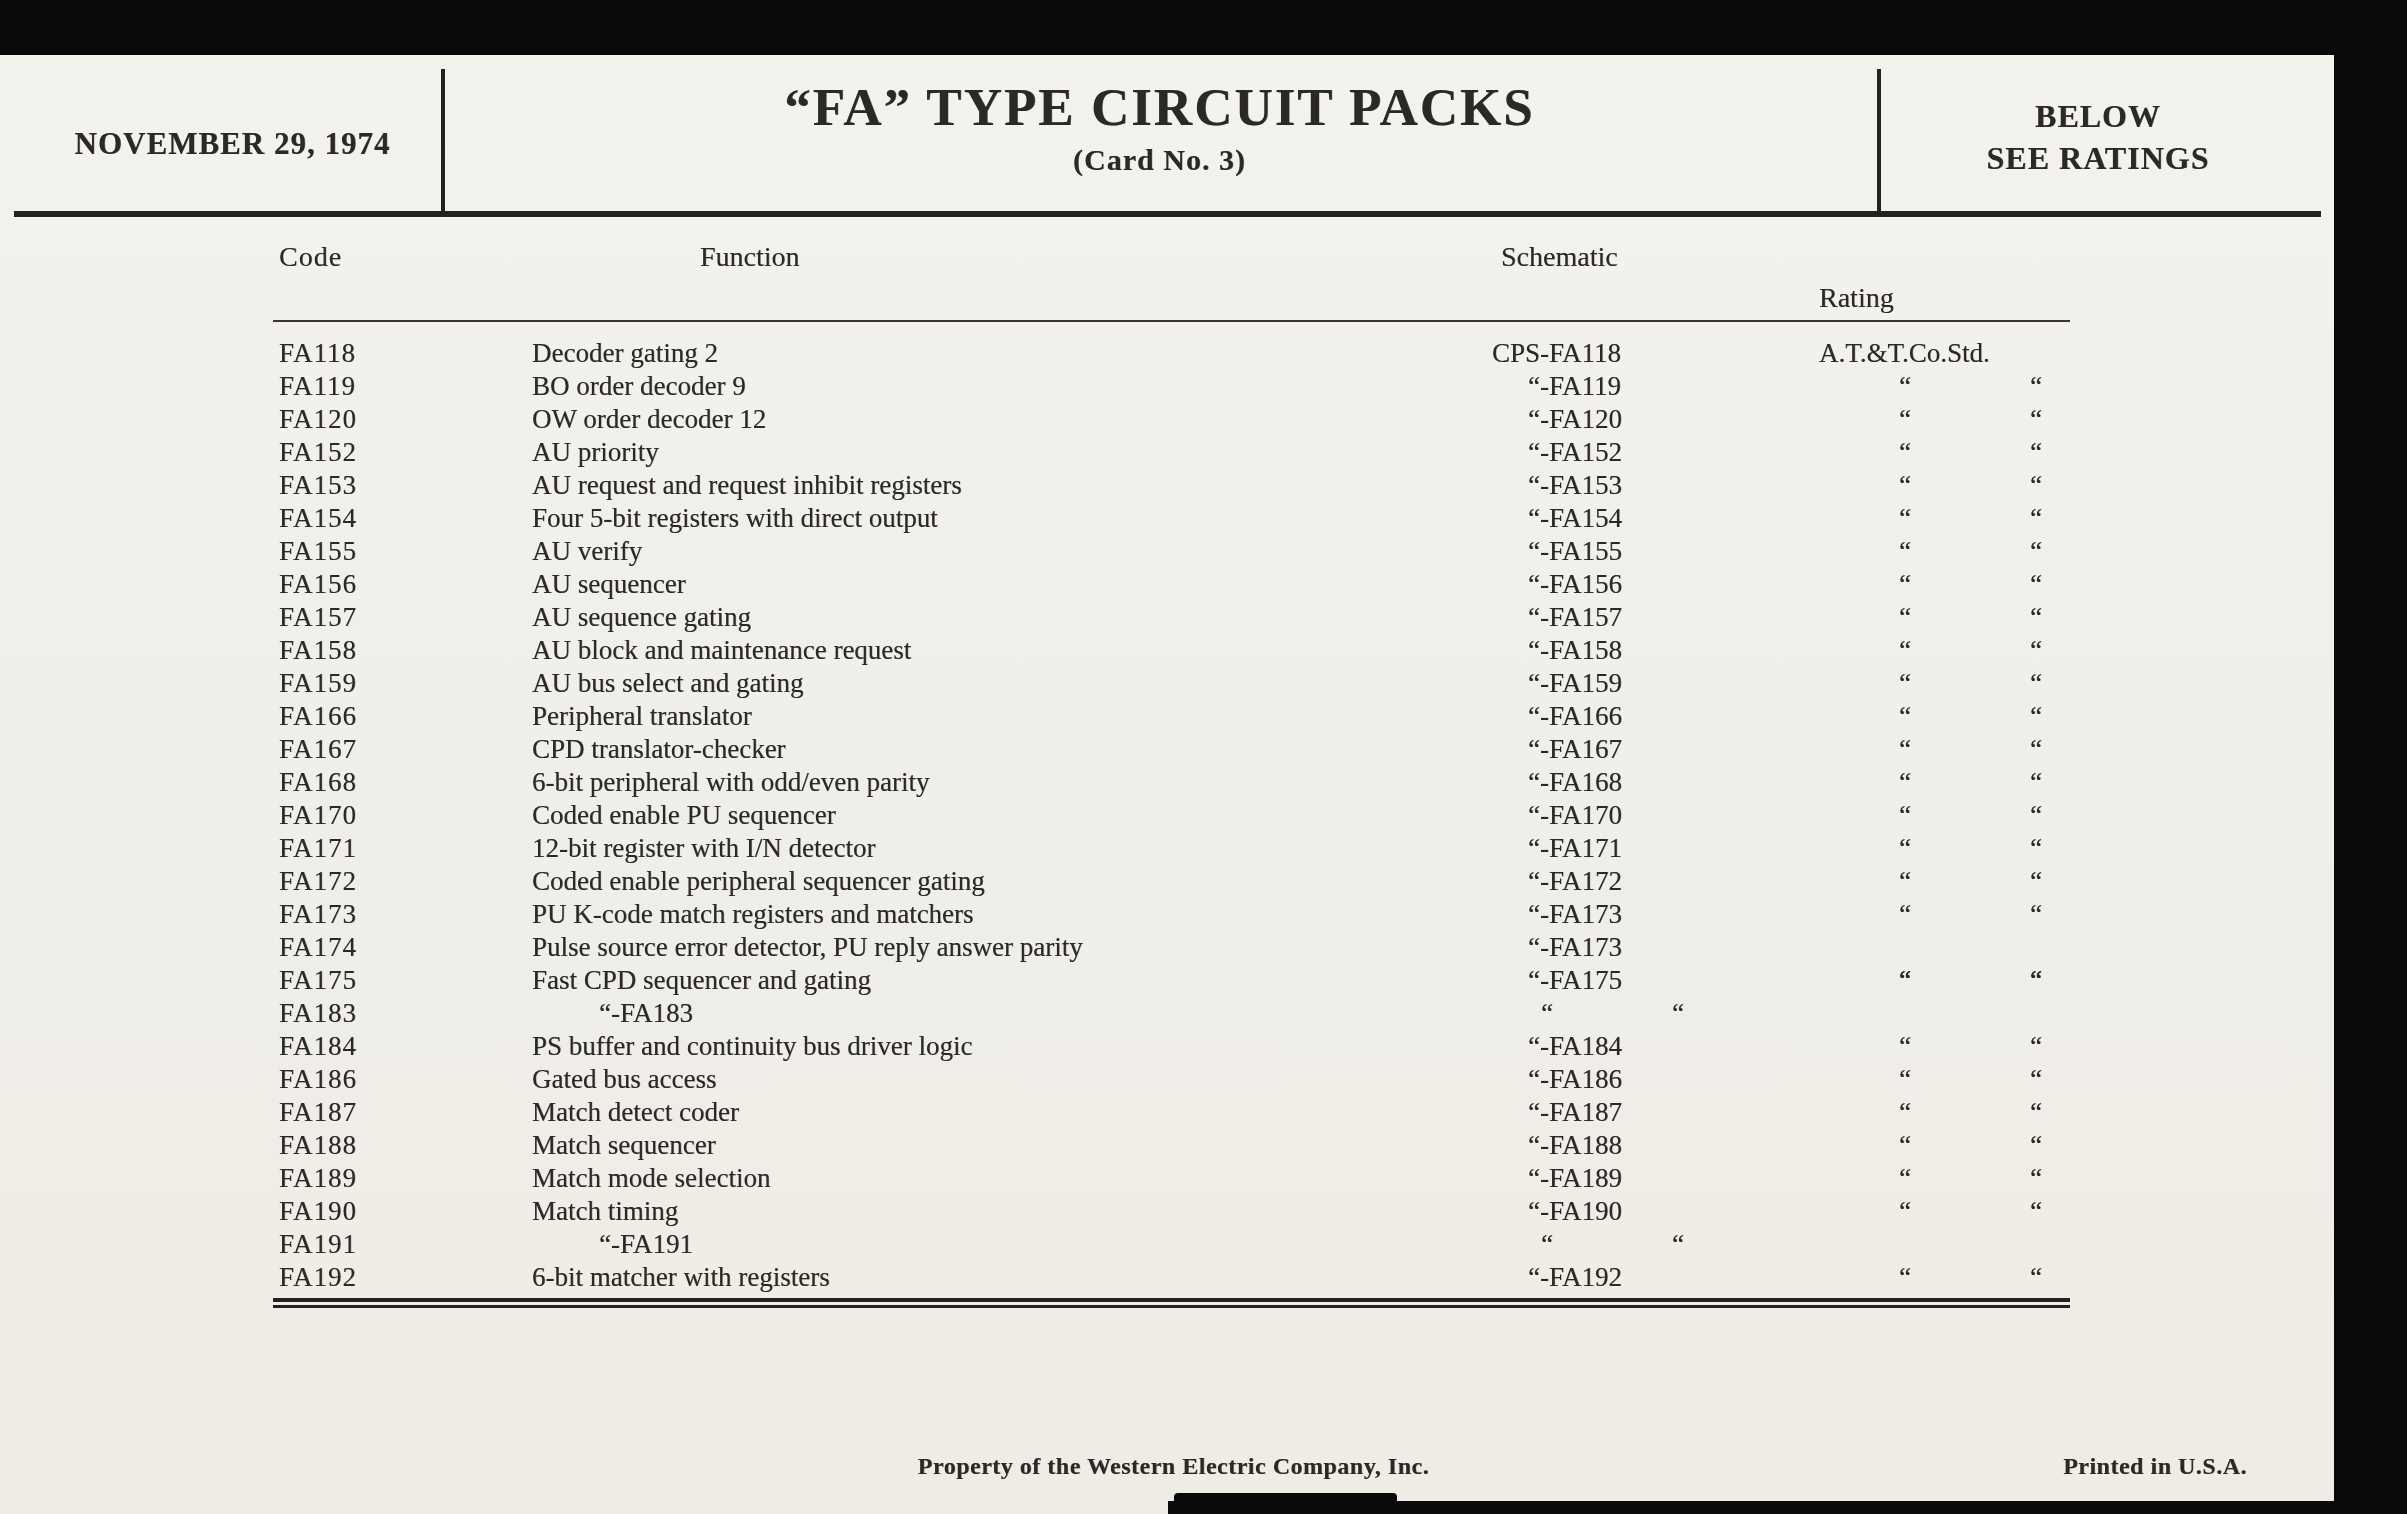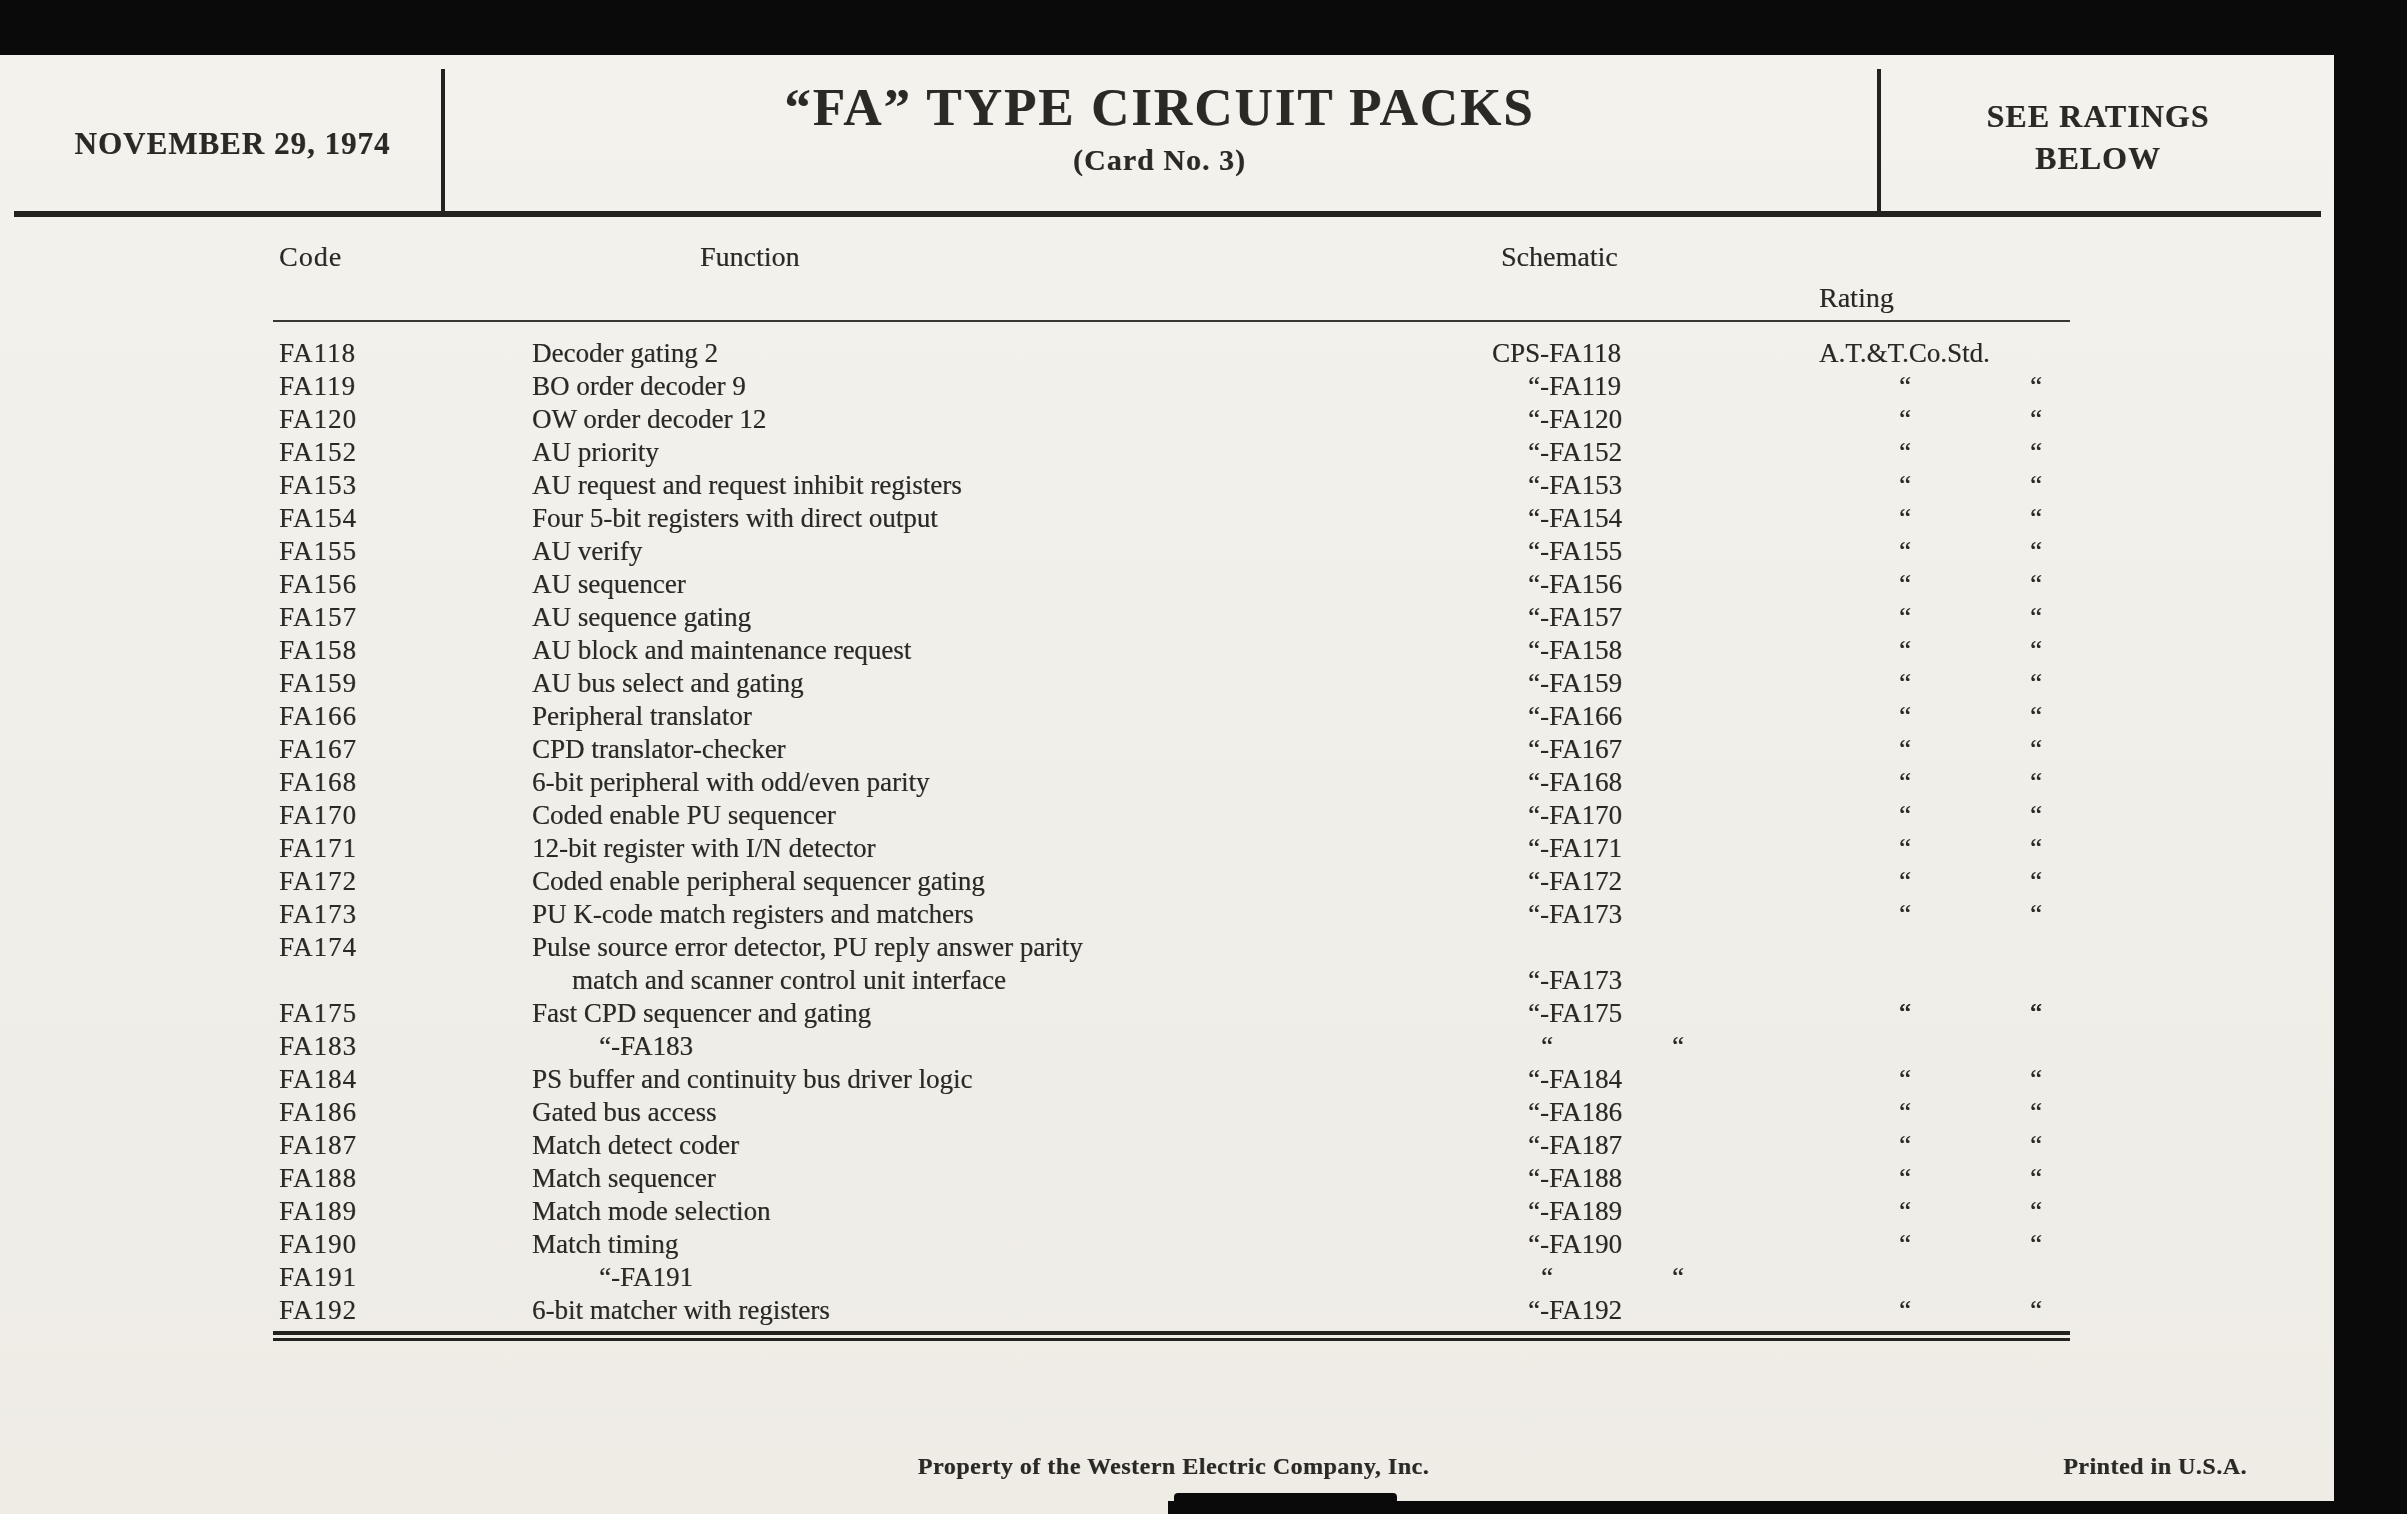--- a/index.html
+++ b/index.html
@@ -85,22 +85,22 @@
   <div class="vr vr2"></div>
 
   <div class="doc-date">NOVEMBER 29, 1974</div>
 
   <div class="title-block">
     <div class="doc-title">“FA” TYPE CIRCUIT PACKS</div>
     <div class="doc-subtitle">(Card No. 3)</div>
   </div>
 
   <div class="ratings-note">
+    <div>BELOW</div>
     <div>SEE RATINGS</div>
-    <div>BELOW</div>
   </div>
 
   <div class="thick-rule"></div>
 
   <div class="table">
     <div class="row head">
       <div class="cell code th">Code</div>
       <div class="cell func th func-th">Function</div>
       <div class="cell sch-th th">Schematic</div>
       <div class="cell rating-th th">Rating</div>
@@ -371,21 +371,20 @@
     </div>
     <div class="cell rating">
             <span class="d1">“</span>
             <span class="d2">“</span>
           </div>
   </div>
         <div class="row two-line">
     <div class="cell code">FA174</div>
     <div class="cell func">
       <div class="func-line1">Pulse source error detector, PU reply answer parity</div>
-      <div class="func-line2">match and scanner control unit interface</div>
     </div>
     <div class="cell sch">
       <span class="sch-prefix">“</span>
             <span class="sch-value">-FA173</span>
     </div>
     <div class="cell rating">
             <span class="d1">“</span>
             <span class="d2">“</span>
           </div>
   </div>

